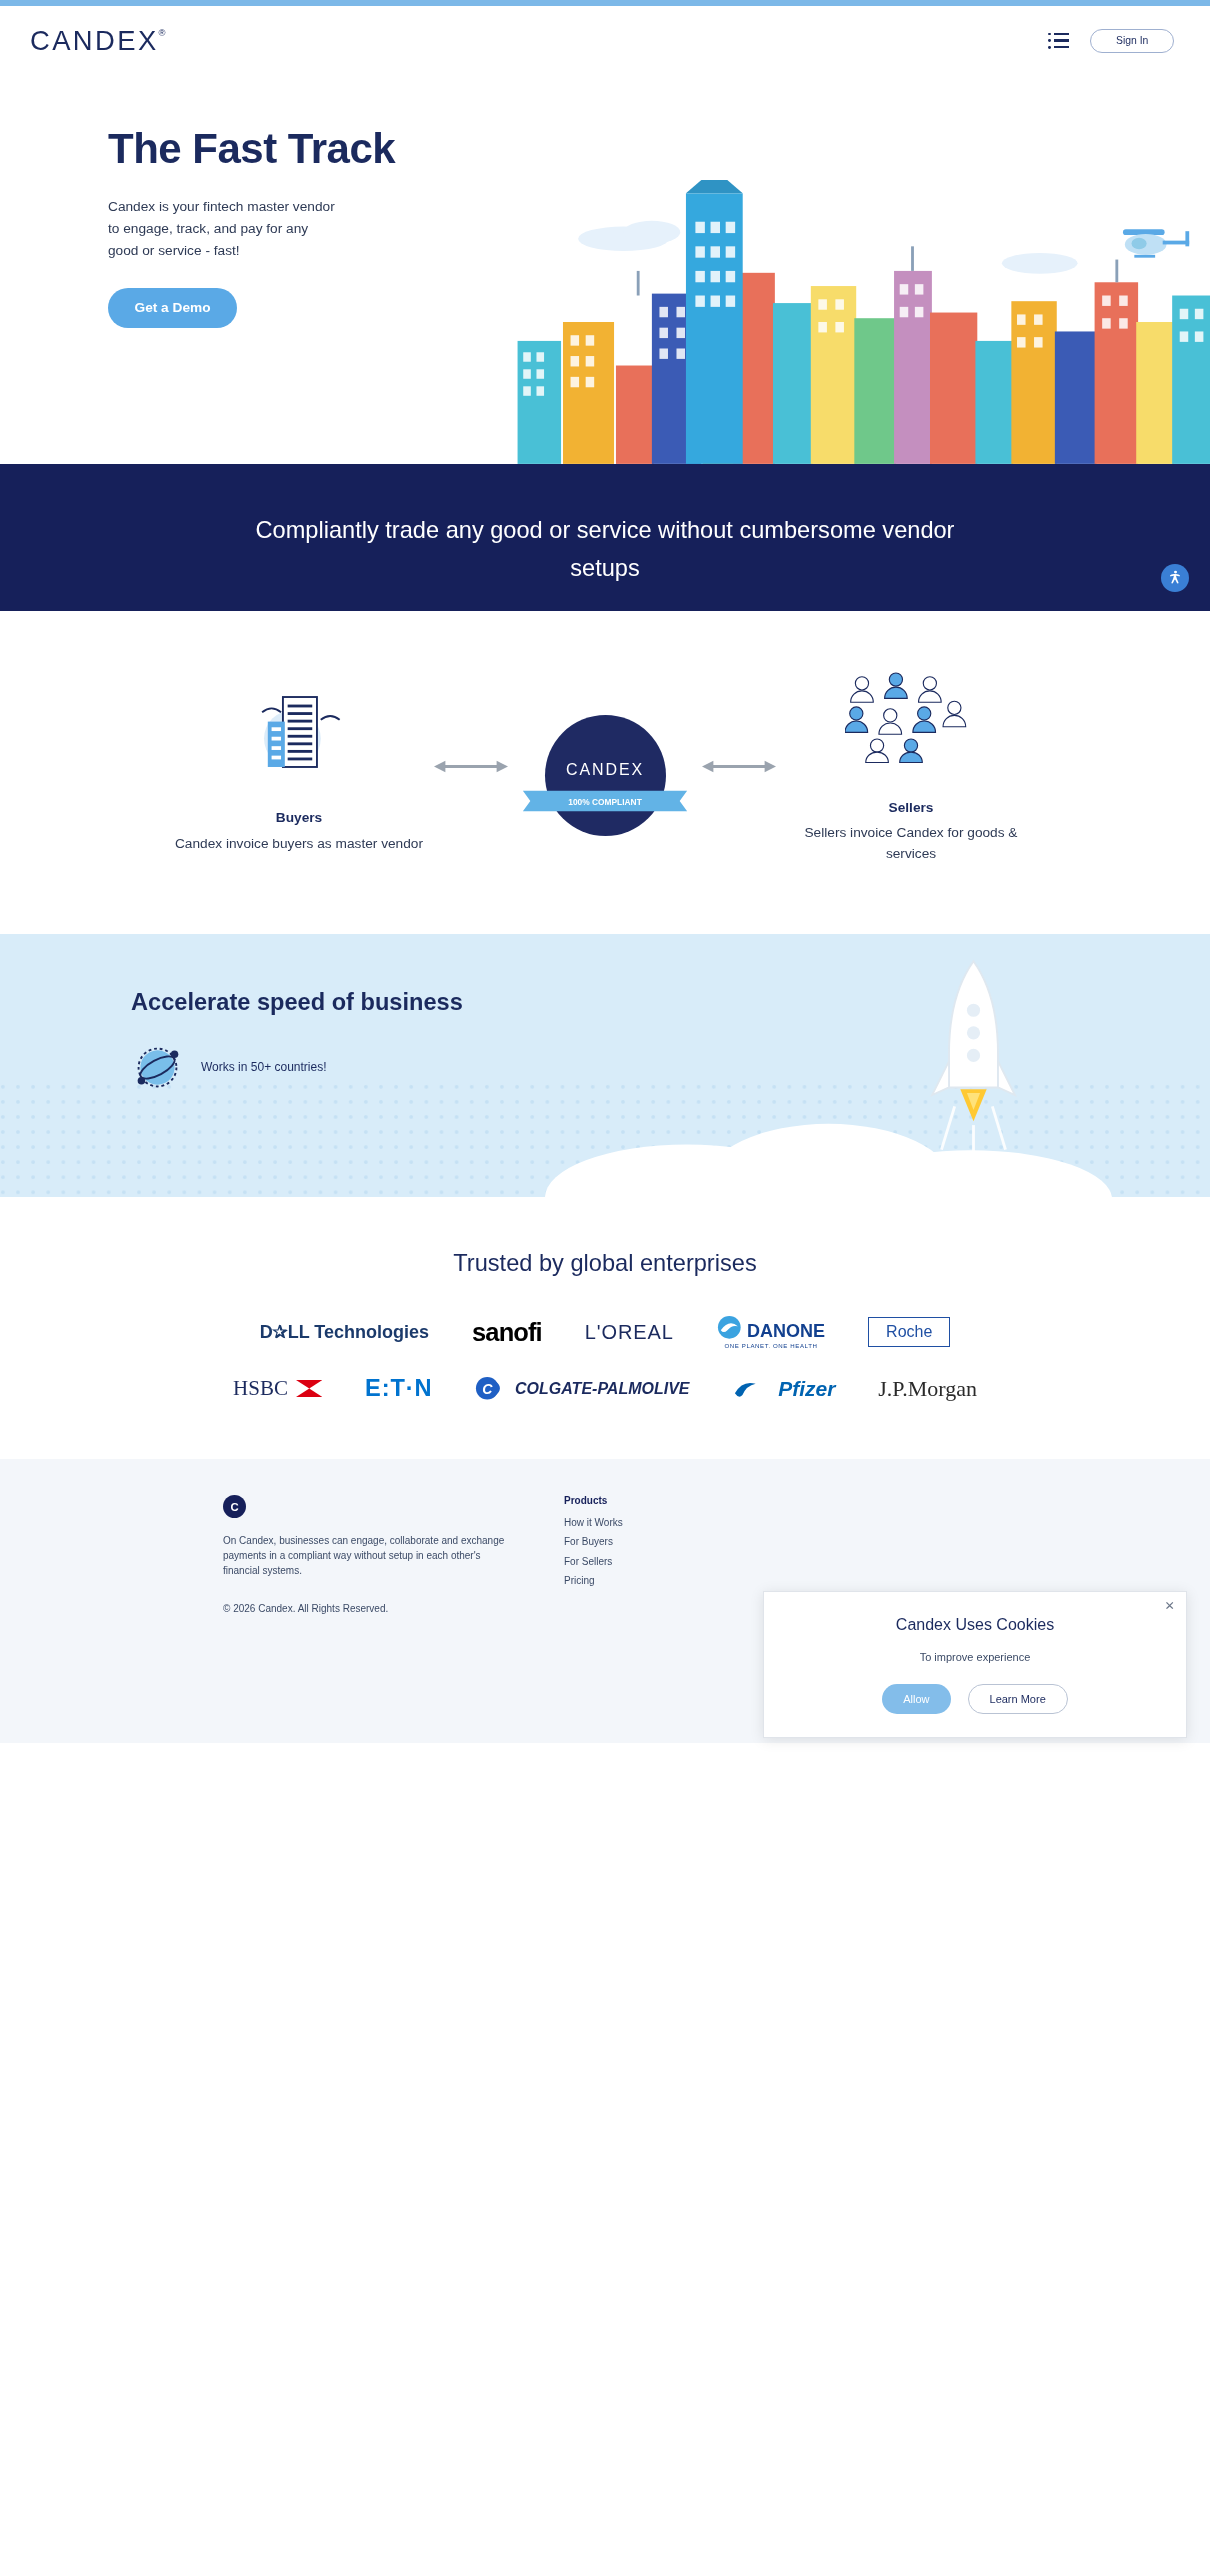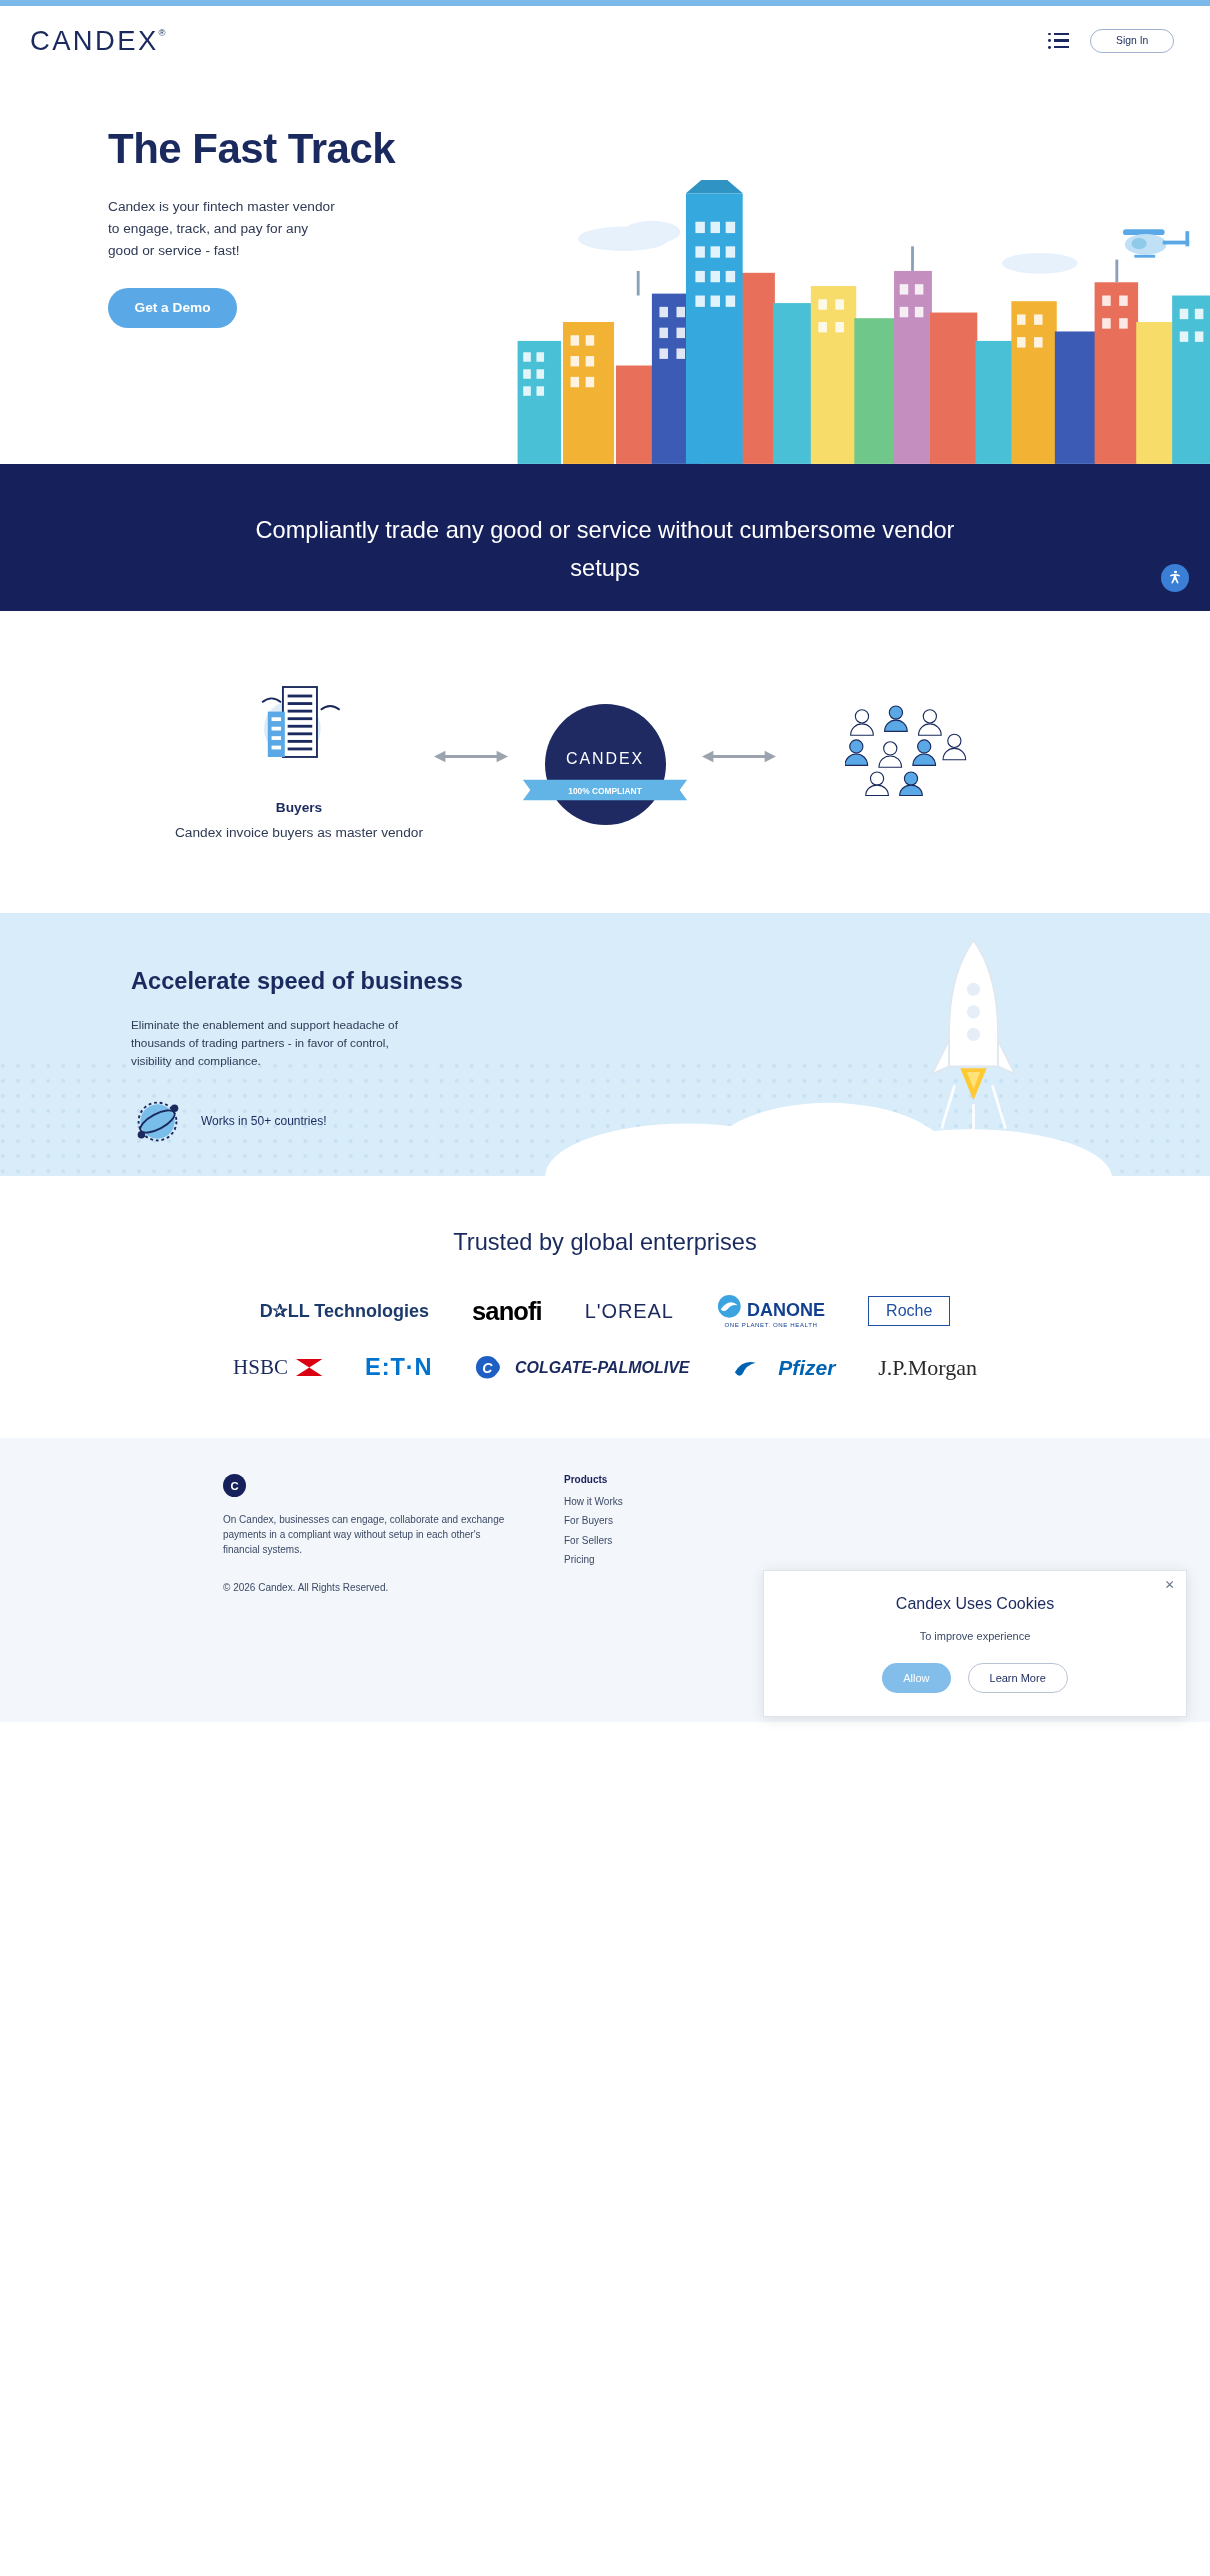--- a/index.html
+++ b/index.html
@@ -458,20 +458,24 @@
           <g transform="translate(22,70)">
               <circle cx="12" cy="10" r="7" fill="#ffffff"></circle>
               <path d="M0 28c0-6.6 5.4-11 12-11s12 4.4 12 11z" fill="#ffffff"></path>
             </g>
           <g transform="translate(58,70)">
               <circle cx="12" cy="10" r="7"></circle>
               <path d="M0 28c0-6.6 5.4-11 12-11s12 4.4 12 11z"></path>
             </g>
         </g>
       </svg>
+      <div class="node-caption">
+        <div class="t">Sellers</div>
+        <div class="d">Sellers invoice Candex for goods &amp; services</div>
+      </div>
     </div>
 
   </div>
 </div>
 
 <div class="accelerate">
   <svg class="dots-bg" viewBox="0 0 1280 120" preserveAspectRatio="none">
     <defs>
       <pattern id="dotpat" width="16" height="16" patternUnits="userSpaceOnUse">
         <circle cx="3" cy="3" r="2" fill="#b6d8f0"></circle>
@@ -498,21 +502,20 @@
     <path d="M53 146 L60 164 L67 146 Z" fill="#ffe27a"></path>
     <g stroke="#ffffff" stroke-width="3" opacity=".9">
       <line x1="40" y1="160" x2="26" y2="206"></line>
       <line x1="60" y1="180" x2="60" y2="210"></line>
       <line x1="80" y1="160" x2="94" y2="206"></line>
     </g>
   </svg>
 
   <div class="acc-inner">
     <h2>Accelerate speed of business</h2>
-    <p>Eliminate the enablement and support headache of thousands of trading partners - in favor of control, visibility and compliance.</p>
     <div class="countries">
       <svg width="53" height="53" viewBox="0 0 56 56">
         <circle cx="28" cy="28" r="20" fill="none" stroke="#1b2a5e" stroke-width="2" stroke-dasharray="3 3"></circle>
         <path d="M10 30 a18 18 0 0 1 36 -4 a18 18 0 0 1 -36 4z" fill="#62b3e6" opacity=".8"></path>
         <ellipse cx="28" cy="28" rx="20" ry="8" fill="none" stroke="#1b2a5e" stroke-width="2" transform="rotate(-28 28 28)"></ellipse>
         <circle cx="46" cy="14" r="4" fill="#1b2a5e"></circle>
         <circle cx="11" cy="42" r="4" fill="#1b2a5e"></circle>
       </svg>
       <span class="txt">Works in 50+ countries!</span>
     </div>

